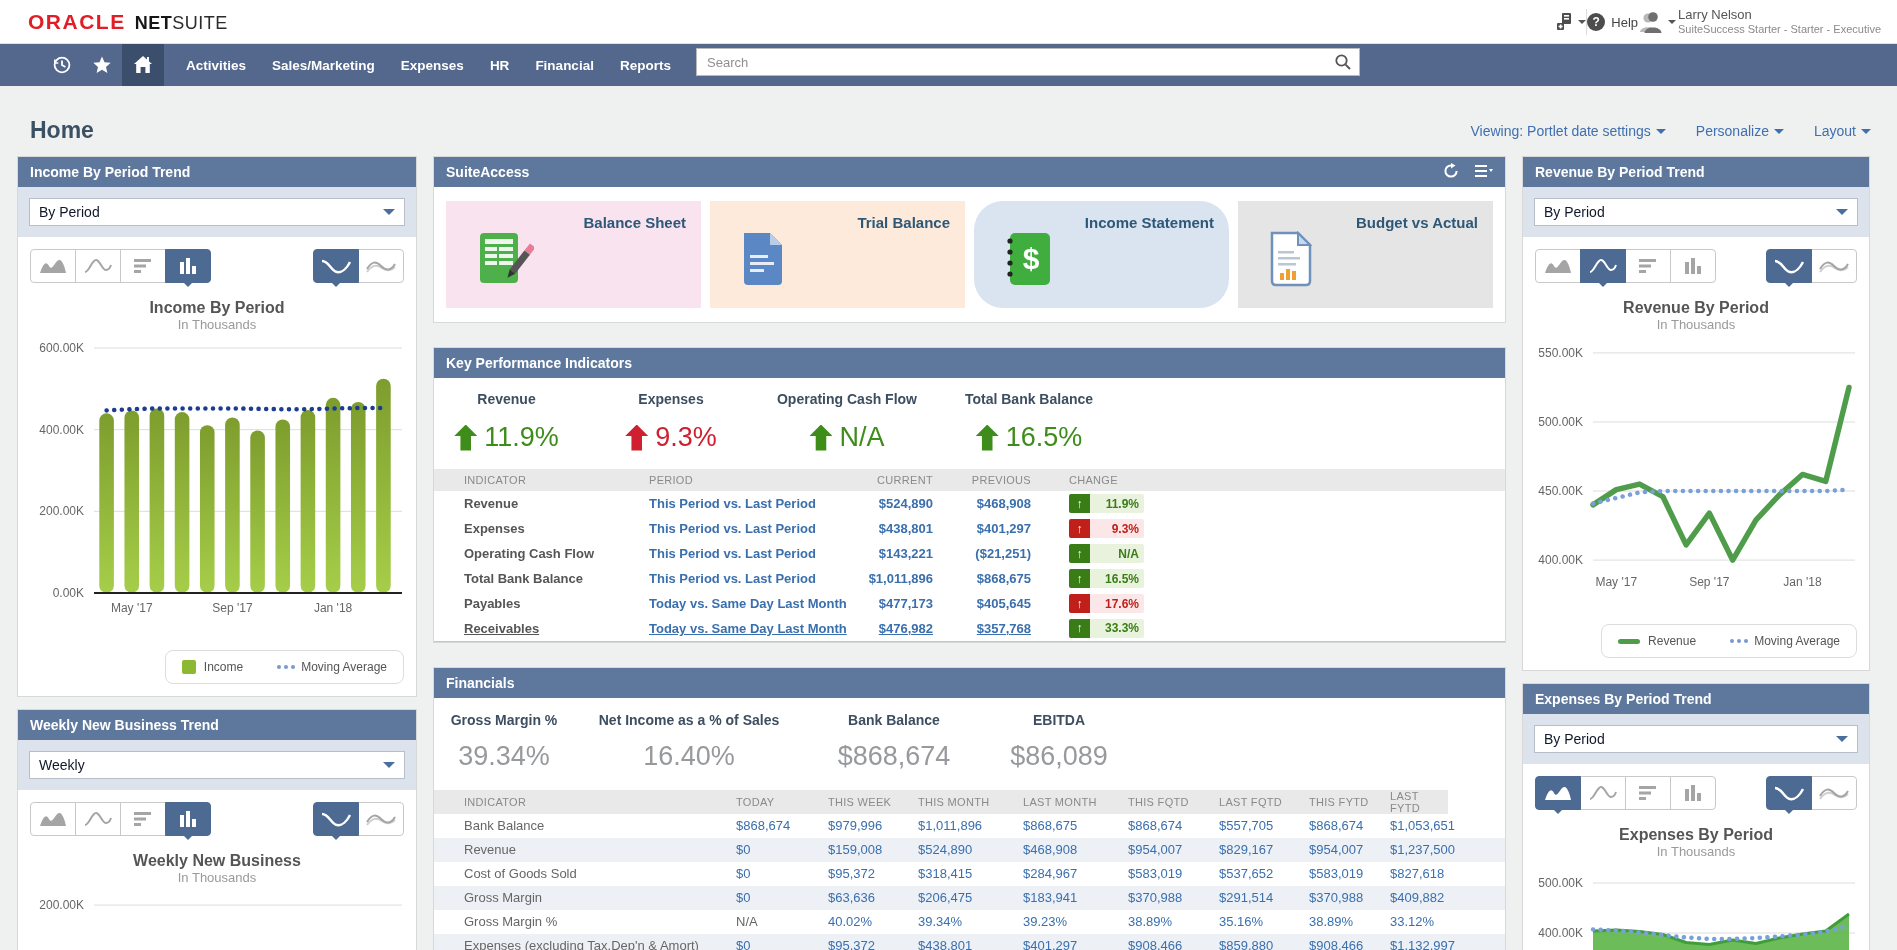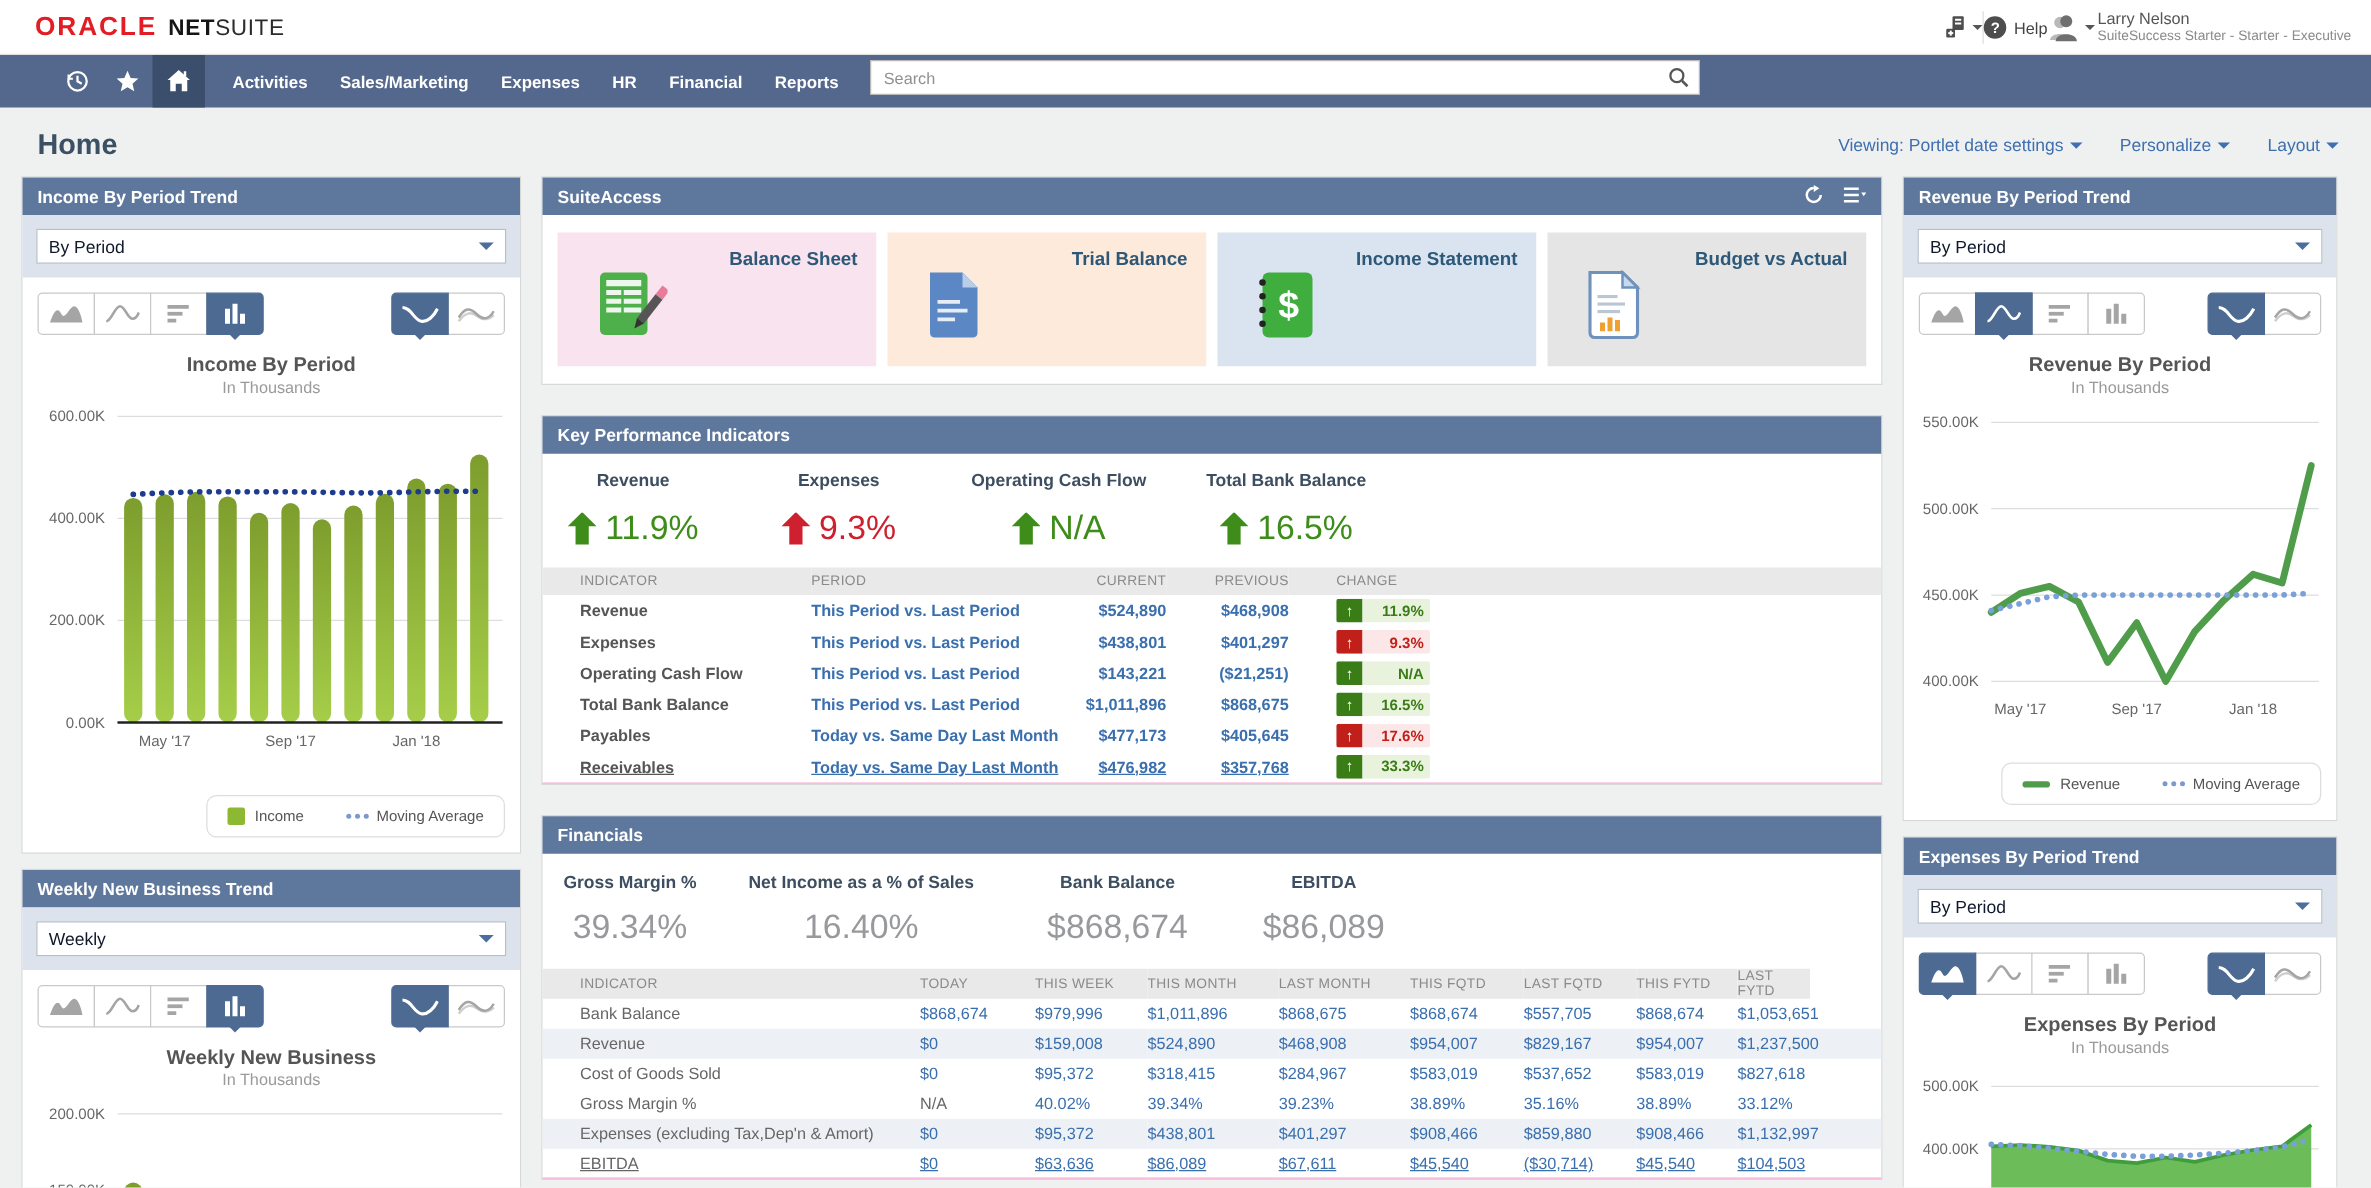--- a/index.html
+++ b/index.html
@@ -27,21 +27,21 @@
   .user-block{line-height:1.25;margin-left:2px;}
   .user-name{font-size:13px;color:#555;}
   .user-role{font-size:11px;color:#8a8a8a;}
   
   .navbar{height:42px;background:#54678c;display:flex;align-items:stretch;padding-left:42px;}
   .nav-ic{width:40px;display:flex;align-items:center;justify-content:center;color:#fff;cursor:pointer;}
   .nav-ic.home{background:#3b4e6b;width:42px;}
   .nav-items{display:flex;align-items:center;gap:26px;margin-left:22px;}
   .nav-item{color:#fff;font-weight:700;font-size:13.5px;text-decoration:none;cursor:pointer;white-space:nowrap;}
   
-  .page-head{display:flex;align-items:center;padding:16px 26px 12px 30px;}
+  .page-head{display:flex;align-items:center;padding:16px 26px 12px 30px;margin-top:15px;}
   .page-title{font-size:23px;font-weight:700;color:#3c5063;}
   .head-links{margin-left:auto;display:flex;gap:30px;align-items:center;font-size:14px;}
   .head-link{color:#3f6fae;cursor:pointer;white-space:nowrap;}
   .dcaret{border:5px solid transparent;border-top-color:#3f6fae;display:inline-block;
           transform:translateY(3px);margin-left:5px;}
   
   .content{display:flex;padding:0 14px 0 17px;gap:16px;align-items:flex-start;}
   .col{display:flex;flex-direction:column;flex:none;}
   .col-left{width:400px;gap:12px;} .col-mid{width:1073px;gap:24px;} .col-right{width:348px;gap:12px;}
   .portlet{background:#fff;border:1px solid #d8d8d8;width:100%;}
@@ -72,21 +72,21 @@
               align-items:center;font-size:12px;color:#555;}
   .legend-item{display:flex;align-items:center;gap:8px;}
   .sw-bar{width:14px;height:14px;background:#8db832;border-radius:2px;}
   .sw-line{width:22px;height:5px;background:#4f9d4a;border-radius:3px;}
   .sw-dots{width:4px;height:4px;border-radius:50%;background:#7a99cf;
            box-shadow:7px 0 0 #7a99cf,14px 0 0 #7a99cf;margin-right:12px;}
   
   .sa-body{padding:14px 12px;display:flex;gap:9px;}
   .sa-tile{flex:1;height:107px;position:relative;cursor:pointer;}
   .sa-tile.t0{background:#f8e3ef;} .sa-tile.t1{background:#fdeadb;}
-  .sa-tile.t2{background:#d9e4f0;} .sa-tile.t3{background:#e5e5e5;}
+  .sa-tile.t2{background:#d9e4f0;border-radius:29px;} .sa-tile.t3{background:#e5e5e5;}
   .sa-label{position:absolute;top:13px;right:15px;font-size:15px;font-weight:700;color:#2d5878;}
   .sa-icon{position:absolute;left:30px;top:30px;}
   
   .kpi-headline{display:flex;padding:13px 0 16px 0;}
   .kpi-block{text-align:center;}
   .kpi-block.kb0{width:145px;} .kpi-block.kb1{width:184px;}
   .kpi-block.kb2{width:168px;} .kpi-block.kb3{width:196px;}
   .kpi-name{font-size:14px;font-weight:700;color:#3d4e60;margin-bottom:15px;}
   .kpi-val-row{display:flex;align-items:center;justify-content:center;gap:7px;}
   .kpi-arrow{width:23px;height:26px;display:inline-block;
@@ -673,20 +673,32 @@
               <td class="fin-num">$0</td>
               <td class="fin-num">$95,372</td>
               <td class="fin-num">$318,415</td>
               <td class="fin-num">$284,967</td>
               <td class="fin-num">$583,019</td>
               <td class="fin-num">$537,652</td>
               <td class="fin-num">$583,019</td>
               <td class="fin-num">$827,618</td>
               <td></td>
             </tr>
+            <tr class="alt">
+              <td class="fin-ind pad">Gross Margin</td>
+              <td class="fin-num">$0</td>
+              <td class="fin-num">$63,636</td>
+              <td class="fin-num">$206,475</td>
+              <td class="fin-num">$183,941</td>
+              <td class="fin-num">$370,988</td>
+              <td class="fin-num">$291,514</td>
+              <td class="fin-num">$370,988</td>
+              <td class="fin-num">$409,882</td>
+              <td></td>
+            </tr>
             <tr>
               <td class="fin-ind pad">Gross Margin %</td>
               <td class="fin-num na">N/A</td>
               <td class="fin-num">40.02%</td>
               <td class="fin-num">39.34%</td>
               <td class="fin-num">39.23%</td>
               <td class="fin-num">38.89%</td>
               <td class="fin-num">35.16%</td>
               <td class="fin-num">38.89%</td>
               <td class="fin-num">33.12%</td>

